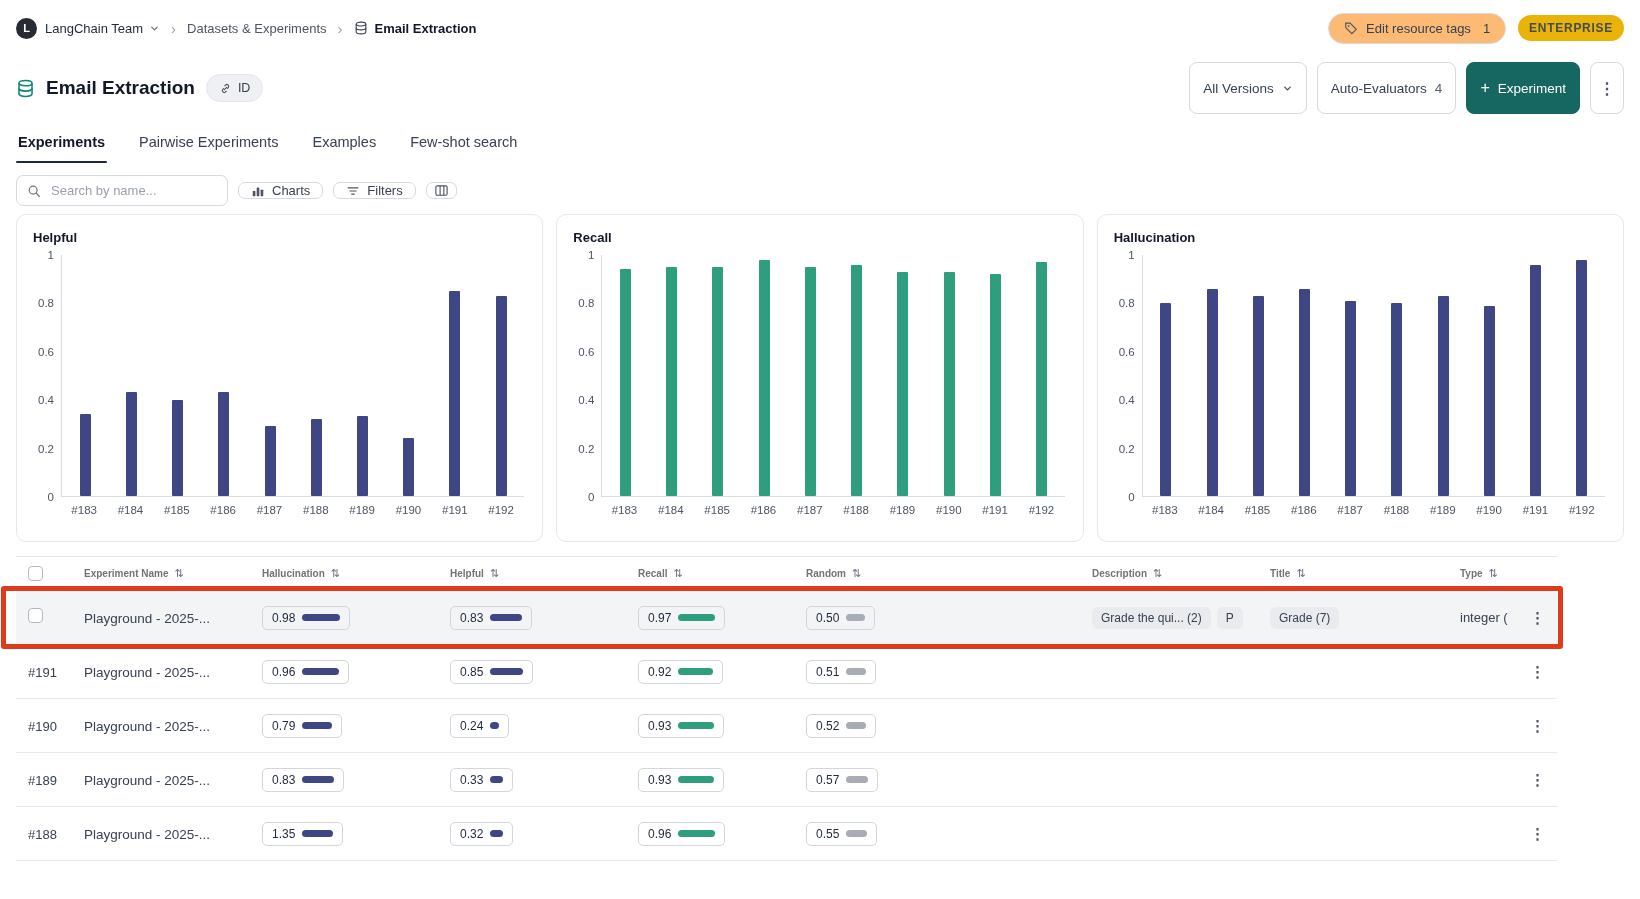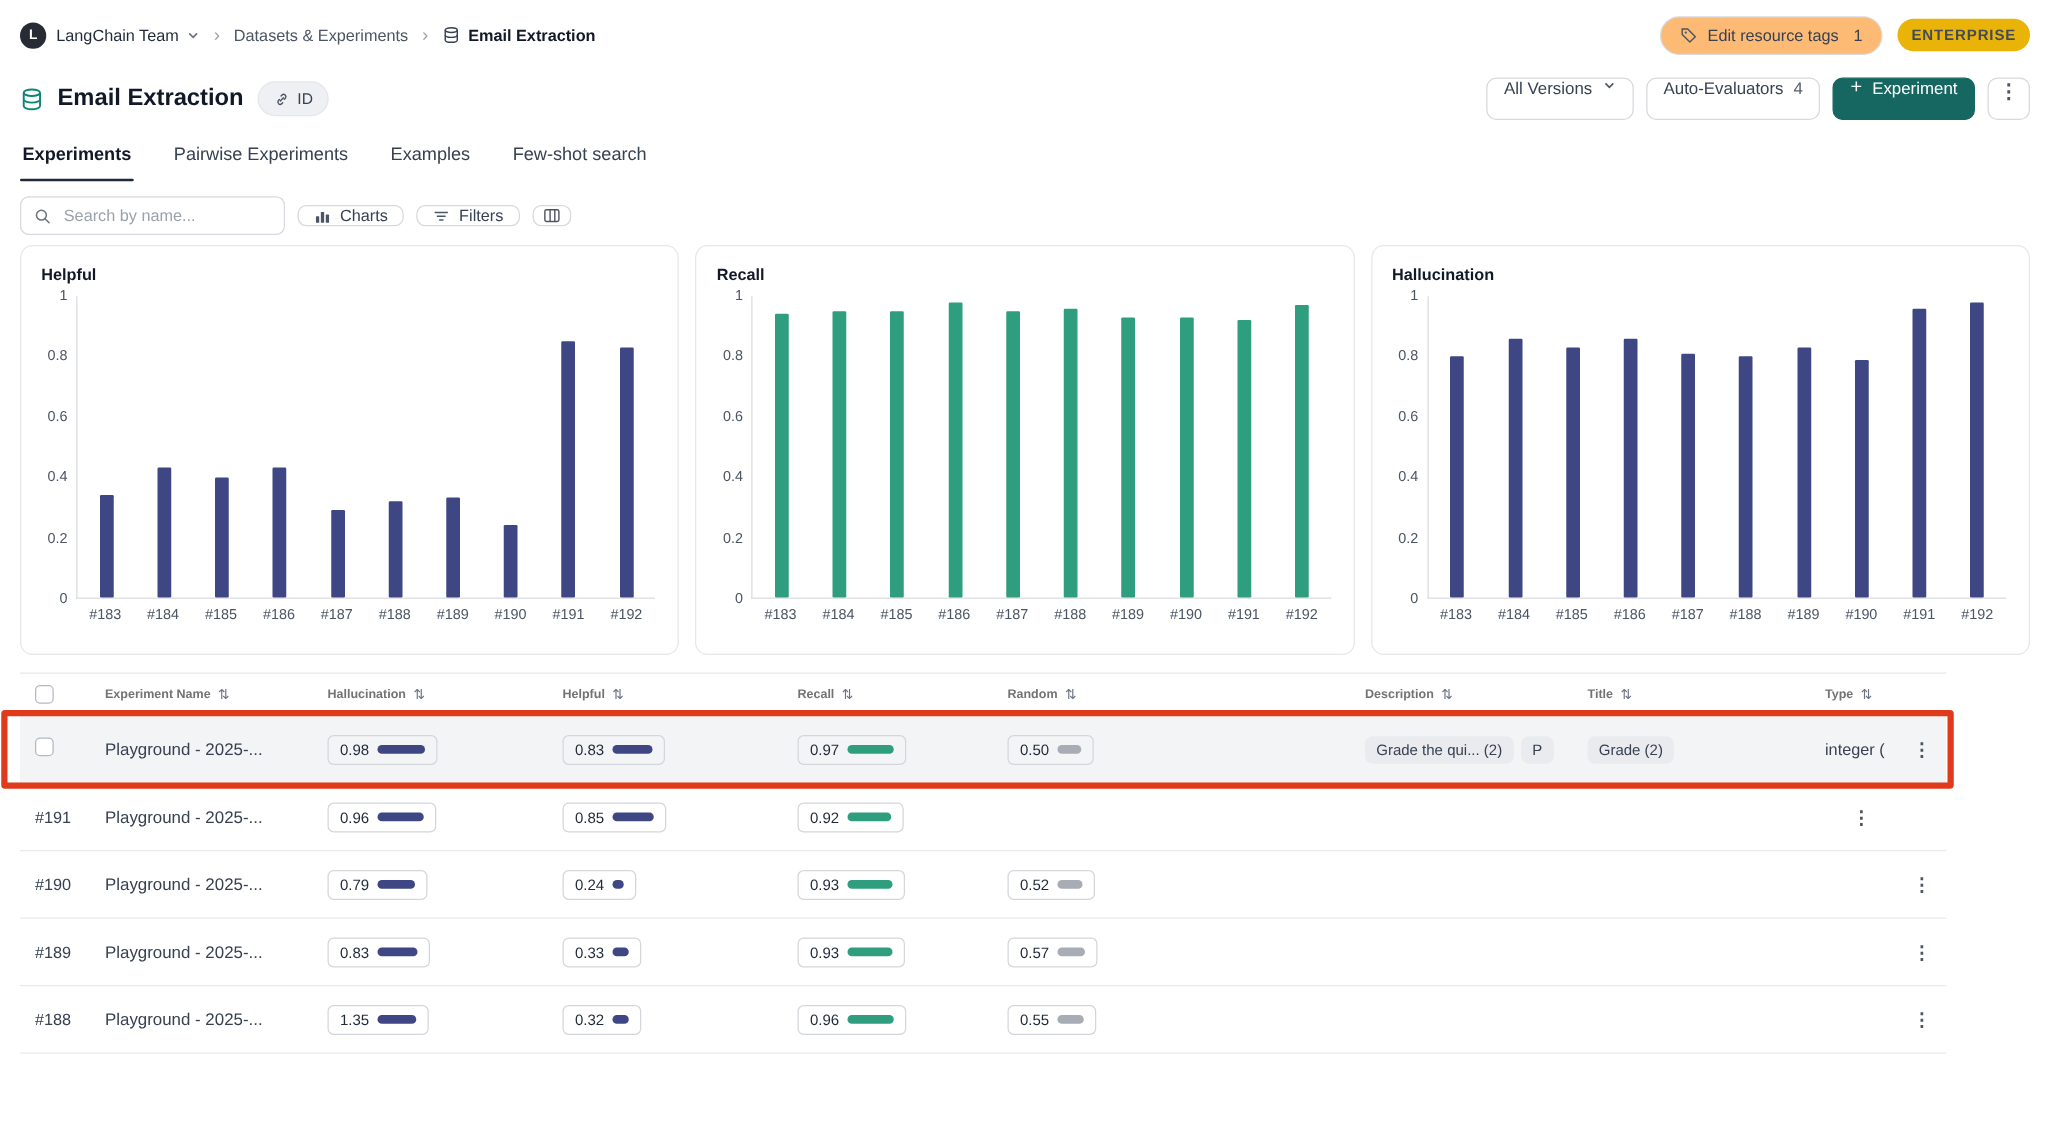--- a/index.html
+++ b/index.html
@@ -25,21 +25,21 @@
   .tags-count { color:#374151; margin-left:4px; }
   .plan-badge { background:#eab308; color:#434b57; border-radius:999px; padding:6px 11px; font-size:12px; font-weight:700; letter-spacing:0.06em; }
 
   
   .page-header { display:flex; align-items:center; justify-content:space-between; padding:6px 16px 12px; }
   .title-group { display:flex; align-items:center; gap:11px; }
   .db-icon-teal { color:#0c8578; }
   .page-title { font-size:19px; font-weight:700; color:#111827; }
   .id-pill { background:#eef0f3; border:1px solid #e3e6ea; border-radius:999px; padding:6px 12px; font-size:12.5px; color:#374151; display:flex; align-items:center; gap:6px; cursor:pointer; }
   .header-actions { display:flex; align-items:center; gap:10px; }
-  .btn { display:flex; gap:8px; border:1px solid #d6d9de; background:#fff; border-radius:8px; height:34px; padding:0 13px; font-size:13.5px; color:#374151; cursor:pointer; }
+  .btn { display:flex; align-items:center; gap:8px; border:1px solid #d6d9de; background:#fff; border-radius:8px; height:52px; padding:0 13px; font-size:13.5px; color:#374151; cursor:pointer; }
   .btn .count { color:#57606b; }
   .btn-primary { background:#166761; border-color:#166761; color:#fff; }
   .btn-primary .plus { font-size:16px; line-height:1; margin-top:-1px; }
   .btn-square { width:34px; justify-content:center; padding:0; font-size:16px; color:#4b5563; font-weight:700; }
 
   
   .tabs { display:flex; gap:30px; padding:0 16px;align-items:flex-end; }
   .tab { font-size:14.5px; color:#374151; padding:8px 2px 13px; cursor:pointer; position:relative; }
   .tab.active { font-weight:700; color:#111827; }
   .tab.active::after { content:''; position:absolute; left:0; right:0; bottom:0; height:2.5px; background:#1f2937; border-radius:2px; }
@@ -450,21 +450,21 @@
           </span></div>
         <div class="cell c-metric"><span class="metric-chip">
             <span class="chip-val">0.97</span>
             <span class="chip-bar" style="width: 36.86px; background: rgb(47, 158, 126);"></span>
           </span></div>
         <div class="cell c-metric"><span class="metric-chip">
             <span class="chip-val">0.50</span>
             <span class="chip-bar" style="width: 19px; background: rgb(168, 173, 181);"></span>
           </span></div>
         <div class="cell c-desc"><span class="pill">Grade the qui... (2)</span><span class="pill">P</span></div>
-        <div class="cell c-title"><span class="pill">Grade (2)</span></div>
+        <div class="cell c-title"><span class="pill">Grade (7)</span></div>
         <div class="cell c-type">
           <span class="type-text">integer (</span>
         </div>
         <div class="cell c-menu">
           <span class="kebab">⋮</span>
         </div>
         <div class="highlight-box" style="border-color: rgb(223, 58, 27);"></div>
       </div>
       <div class="trow">
         <div class="cell c-check"><span class="row-id">#191</span></div>
@@ -473,20 +473,24 @@
             <span class="chip-val">0.96</span>
             <span class="chip-bar" style="width: 36.48px; background: rgb(62, 71, 132);"></span>
           </span></div>
         <div class="cell c-metric"><span class="metric-chip">
             <span class="chip-val">0.85</span>
             <span class="chip-bar" style="width: 32.3px; background: rgb(62, 71, 132);"></span>
           </span></div>
         <div class="cell c-metric"><span class="metric-chip">
             <span class="chip-val">0.92</span>
             <span class="chip-bar" style="width: 34.96px; background: rgb(47, 158, 126);"></span>
+          </span></div>
+        <div class="cell c-metric"><span class="metric-chip">
+            <span class="chip-val">0.51</span>
+            <span class="chip-bar" style="width: 19.38px; background: rgb(168, 173, 181);"></span>
           </span></div>
         <div class="cell c-desc"></div>
         <div class="cell c-title"></div>
         <div class="cell c-type"></div>
         <div class="cell c-menu">
           <span class="kebab">⋮</span>
         </div>
       </div>
       <div class="trow">
         <div class="cell c-check"><span class="row-id">#190</span></div>

